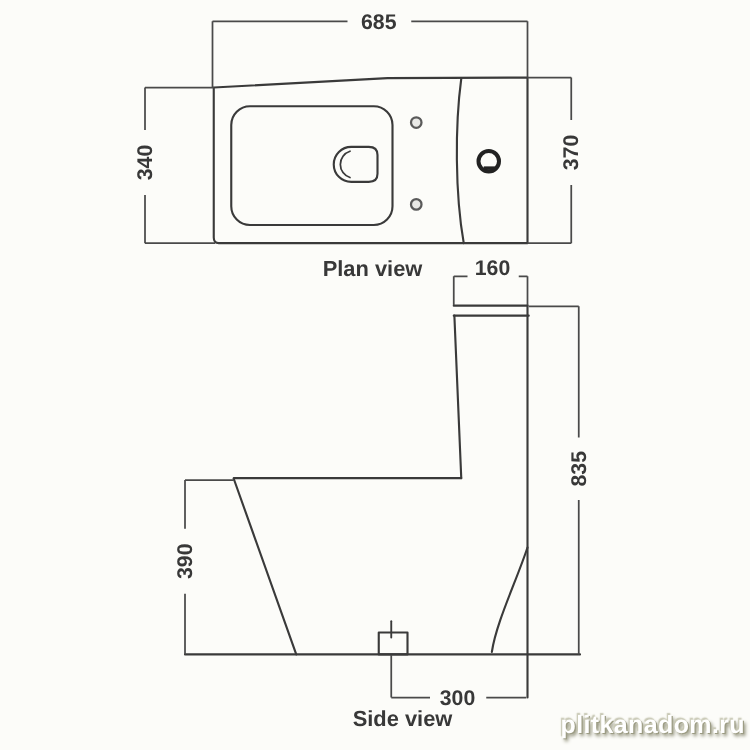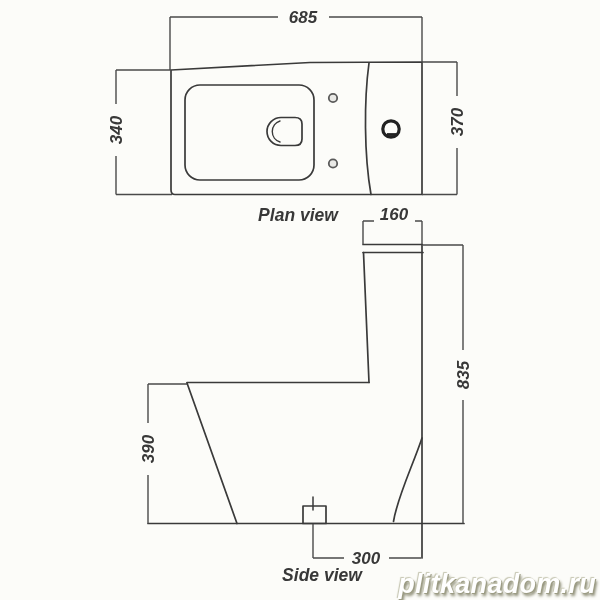--- a/index.html
+++ b/index.html
@@ -2,40 +2,39 @@
 <html><head>
 <meta charset="utf-8">
 <style>
   html,body{margin:0;padding:0;background:#ffffff;}
   .stage{
     position:relative;
     width:600px;height:600px;
     background:#fcfcf9;
     overflow:hidden;
     font-family:"Liberation Sans", sans-serif;
-    font-style:italic;
   }
   svg{position:absolute;left:0;top:0;}
   .body-line{stroke:#3a3a3a;stroke-width:1.7;fill:none;stroke-linecap:round;stroke-linejoin:round;}
   .dim-line{stroke:#4a4a4a;stroke-width:1.4;fill:none;stroke-linecap:butt;}
   .dim-text{
     font-family:"Liberation Sans", sans-serif;
     font-size:17px;font-weight:600;fill:#383838;
   }
   .view-label{
     font-family:"Liberation Sans", sans-serif;
     font-size:17.5px;font-weight:600;fill:#383838;
   }
   .hinge{stroke:#5a5a5a;stroke-width:1.8;fill:#e9e9e6;}
   .button{stroke:#222222;stroke-width:3.2;fill:none;}
   .button-slot{stroke:#222222;stroke-width:2.8;fill:none;}
   .watermark{
     position:absolute;
     right:4px;top:569px;
-    font-size:27px;font-weight:800;letter-spacing:0.3px;
+    font-size:20px;font-weight:800;letter-spacing:0.3px;
     color:#ffffff;
     text-shadow:-1px -1px 1px #c6c6b2, 1px 1px 0 #9c9c84, 2px 3px 3px #8a8a72;
     white-space:nowrap;
   }
 </style>
 </head>
 <body>
 
 <div class="stage">
   <svg width="600" height="600" viewBox="0 0 600 600">

